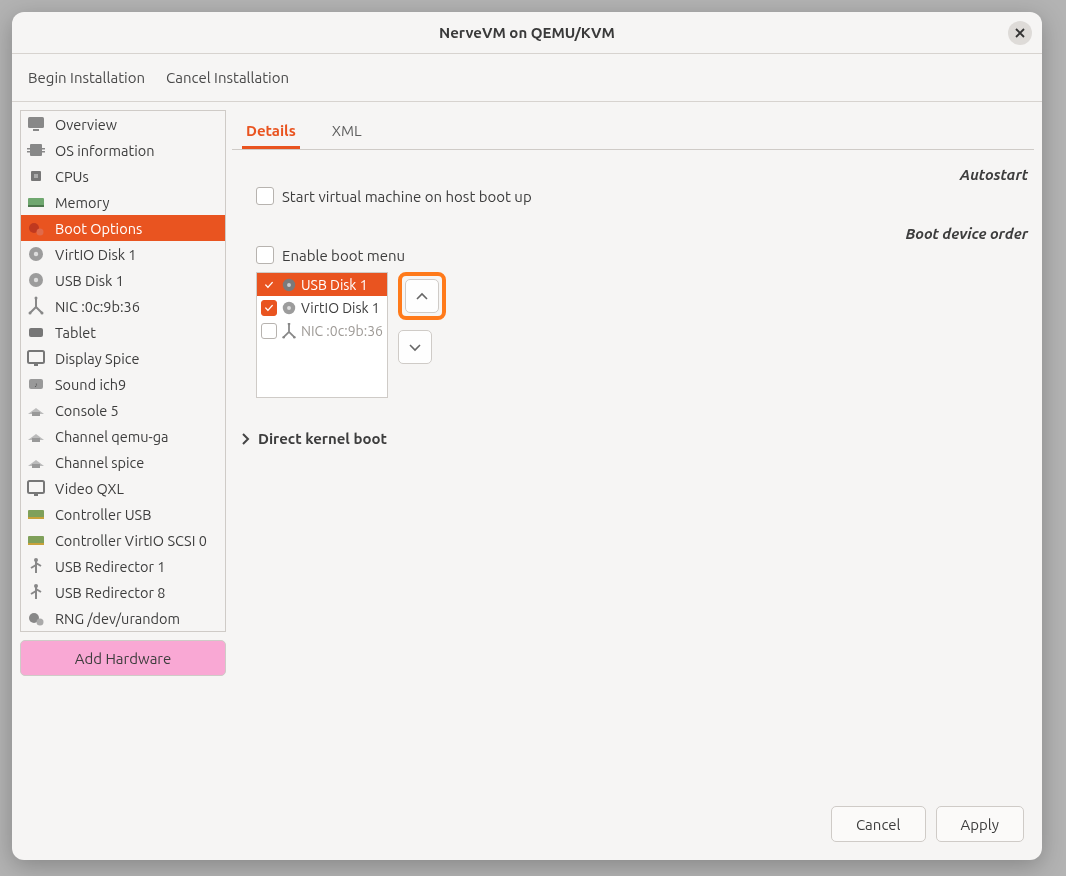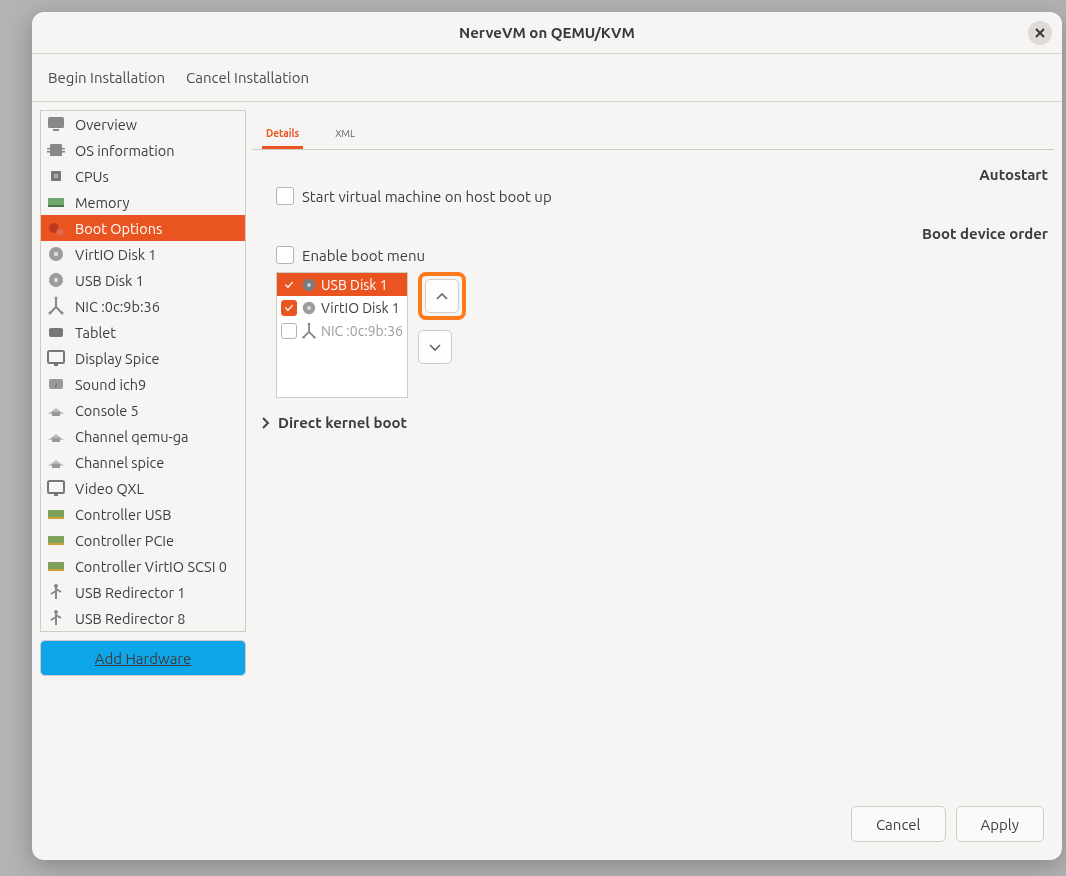--- a/index.html
+++ b/index.html
@@ -1,18 +1,18 @@
 <!DOCTYPE html>
 <html><head>
 <meta charset="utf-8">
 <style>
   * { box-sizing: border-box; margin: 0; padding: 0; }
   html, body { width: 1066px; height: 876px; font-family: "Ubuntu", "Cantarell", sans-serif; font-size: 15px; color: #3d3d3d; background: #b3b3b3; overflow: hidden; }
   .window {
-    position: absolute; left: 32px; top: 12px; width: 1030px; height: 848px;
+    position: absolute; left: 12px; top: 12px; width: 1030px; height: 848px;
     background: #f6f5f4; border-radius: 12px; box-shadow: 0 6px 24px rgba(0,0,0,0.25);
     display: flex; flex-direction: column;
   }
   .titlebar {
     height: 42px; display: flex; align-items: center; justify-content: center;
     border-bottom: 1px solid #d7d3cf; position: relative;
     border-radius: 12px 12px 0 0;
   }
   .titlebar .title { font-weight: 700; color: #3a3a3a; }
   .titlebar .close {
@@ -32,29 +32,29 @@
   }
   .sidelist { flex: 1; overflow: auto; background: #f6f5f4; }
   .sideitem {
     height: 26px; display: flex; align-items: center; gap: 8px; padding: 0 4px;
     cursor: pointer; font-size: 14.5px; color: #3d3d3d;
   }
   .sideitem .icon { width: 22px; height: 22px; display: flex; align-items: center; justify-content: center; }
   .sideitem.selected { background: #e95420; color: #fff; }
   .add-hw {
     margin: 8px 0 0 0; height: 36px; border: 1px solid #cfcbc7; border-radius: 5px;
-    background: #0ea5e9; display: flex; align-items: center; justify-content: center;
-    cursor: pointer; font-size: 15px; text-decoration: underline;
+    background: #f9a8d4; display: flex; align-items: center; justify-content: center;
+    cursor: pointer; font-size: 15px;
   }
   .content { flex: 1; display: flex; flex-direction: column; min-width: 0; }
   .tabs { display: flex; gap: 28px; border-bottom: 1px solid #cfcbc7; padding: 0 10px; height: 40px; align-items: flex-end; }
-  .tab { padding: 0 4px 10px 4px; color: #5f5f5f; cursor: pointer; font-size: 10px; }
+  .tab { padding: 0 4px 10px 4px; color: #5f5f5f; cursor: pointer; font-size: 15px; }
   .tab.active { color: #e95420; font-weight: 600; border-bottom: 3px solid #e95420; padding-bottom: 7px; }
   .pane { padding: 12px 6px; flex: 1; overflow: auto; }
-  .section-head { font-weight: 700; margin-top: 4px; margin-bottom: 2px; }
+  .section-head { font-weight: 700; margin-top: 4px; margin-bottom: 2px; font-style: italic; }
   .row { display: flex; align-items: center; gap: 8px; padding: 2px 0 2px 18px; }
   .chk {
     width: 18px; height: 18px; border: 1px solid #b7b3af; border-radius: 3px; background: #fff;
     display: inline-flex; align-items: center; justify-content: center; flex: 0 0 18px;
   }
   .chk.checked { background: #e95420; border-color: #e95420; }
   .chk.checked::after { content: "✓"; color: #fff; font-size: 12px; font-weight: 700; }
   .boot-wrap { display: flex; align-items: flex-start; gap: 10px; margin-left: 18px; margin-top: 6px; }
   .bootlist { width: 132px; height: 126px; border: 1px solid #cfcbc7; background: #fff; }
   .bootrow { height: 23px; display: flex; align-items: center; gap: 4px; padding: 0 4px; font-size: 14px; }
@@ -62,21 +62,21 @@
   .bootrow .devicon { width: 16px; height: 16px; display: inline-flex; align-items: center; justify-content: center; }
   .bootrow.muted { color: #9e9a96; }
   .arrows { display: flex; flex-direction: column; gap: 10px; }
   .arrowbtn {
     width: 34px; height: 34px; border: 1px solid #cfcbc7; border-radius: 5px; background: #fefefe;
     display: flex; align-items: center; justify-content: center; cursor: pointer;
   }
   .highlight-ring {
     border: 4px solid #ff7a1a; border-radius: 8px; padding: 3px;
   }
-  .expander { display: flex; align-items: center; gap: 6px; margin-top: 16px; cursor: pointer; font-weight: 700; }
+  .expander { display: flex; align-items: center; gap: 6px; margin-top: 32px; cursor: pointer; font-weight: 700; }
   .footer {
     height: 56px; display: flex; align-items: center; justify-content: flex-end; gap: 10px;
     padding: 0 10px;
   }
   .footer .fbtn {
     height: 36px; padding: 0 24px; border: 1px solid #cfcbc7; border-radius: 5px; background: #fbfaf9;
     display: flex; align-items: center; justify-content: center; cursor: pointer;
   }
   svg { display: block; }
 </style>
@@ -310,45 +310,45 @@
                 </svg>
               </span>
               <span>Controller USB</span>
             </div>
             <div class="sideitem">
               <span class="icon">
                 <svg width="22" height="22" viewBox="0 0 22 22">
                   <use href="#i-ctrl"></use>
                 </svg>
               </span>
-              <span>Controller PCIe</span>
-            </div>
-            <div class="sideitem">
-              <span class="icon">
-                <svg width="22" height="22" viewBox="0 0 22 22">
-                  <use href="#i-ctrl"></use>
-                </svg>
-              </span>
               <span>Controller VirtIO SCSI 0</span>
             </div>
             <div class="sideitem">
               <span class="icon">
                 <svg width="22" height="22" viewBox="0 0 22 22">
                   <use href="#i-usb"></use>
                 </svg>
               </span>
               <span>USB Redirector 1</span>
             </div>
             <div class="sideitem">
               <span class="icon">
                 <svg width="22" height="22" viewBox="0 0 22 22">
                   <use href="#i-usb"></use>
                 </svg>
               </span>
               <span>USB Redirector 8</span>
+            </div>
+            <div class="sideitem">
+              <span class="icon">
+                <svg width="22" height="22" viewBox="0 0 22 22">
+                  <use href="#i-gears"></use>
+                </svg>
+              </span>
+              <span>RNG /dev/urandom</span>
             </div>
           </div>
       </div>
       <div class="add-hw">Add Hardware</div>
     </div>
 
     <div class="content">
       <div class="tabs">
         <div class="tab active">Details</div>
         <div class="tab">XML</div>

